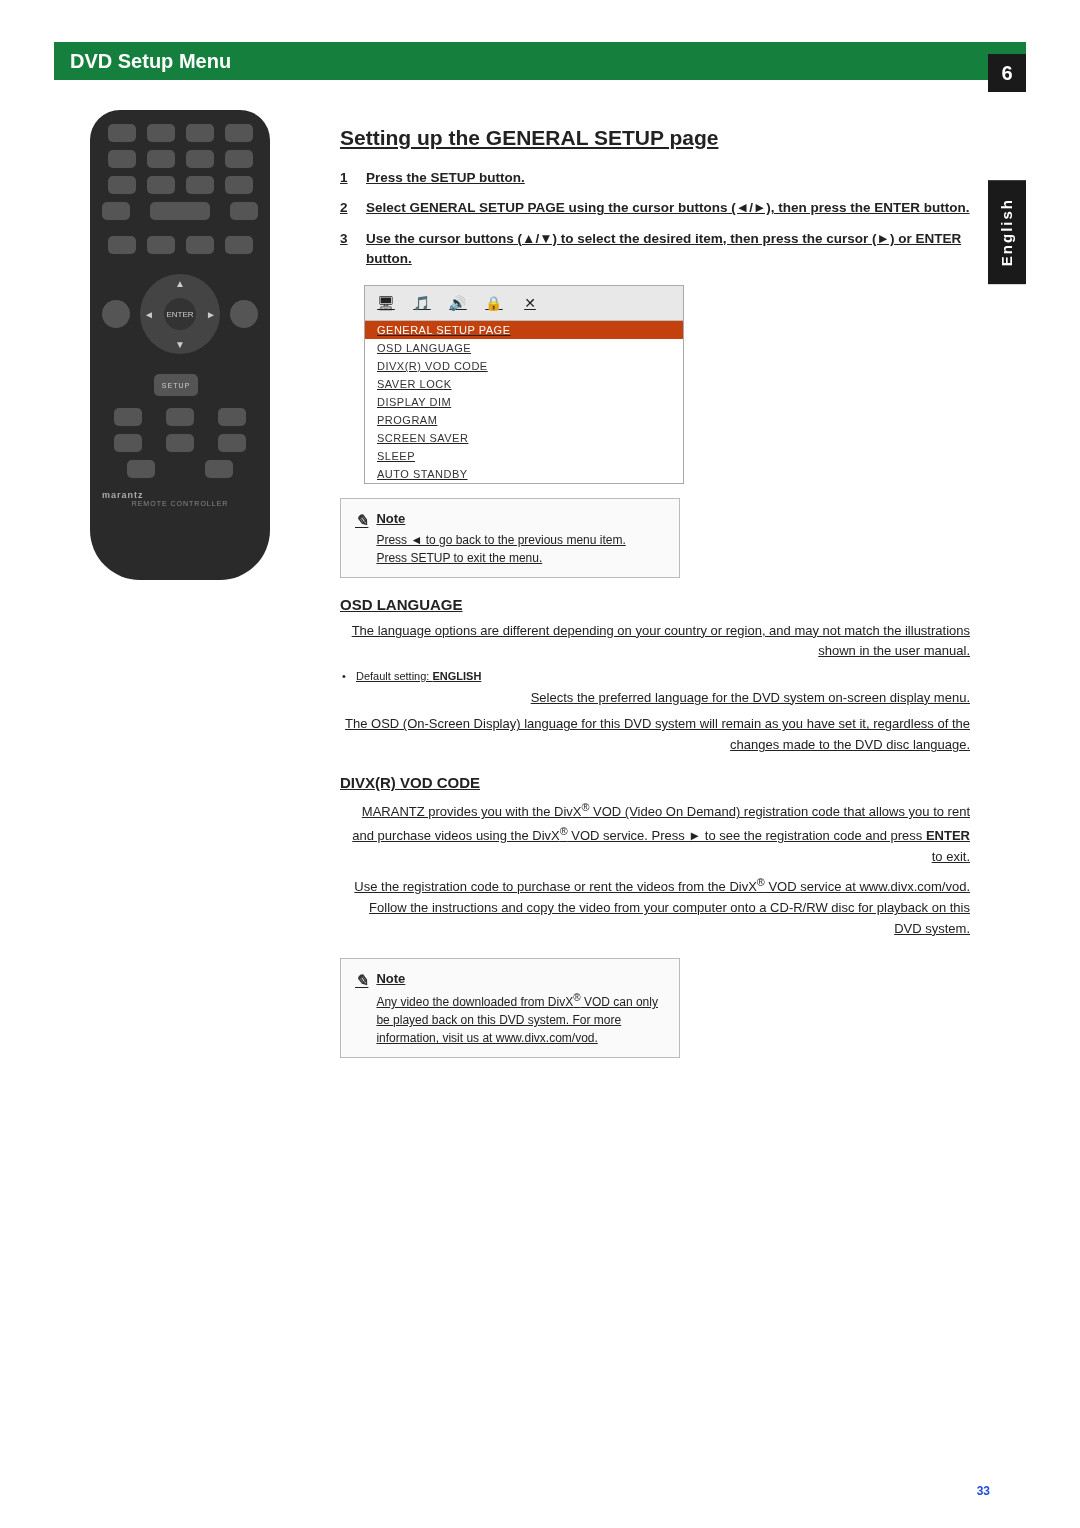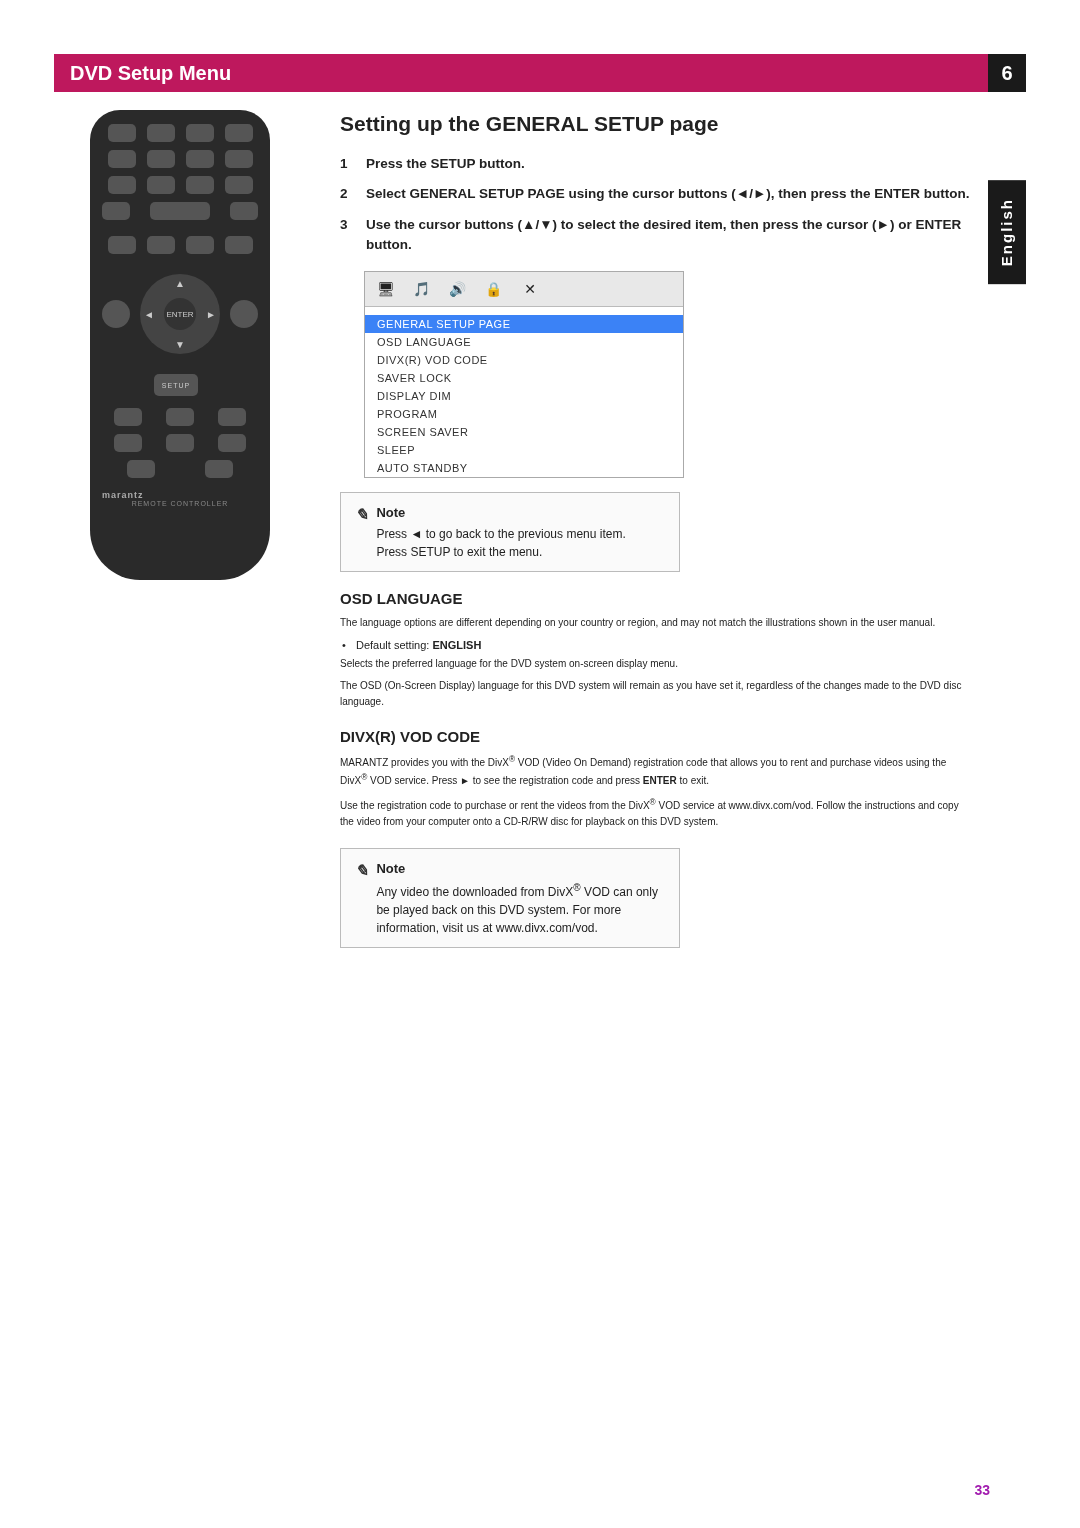--- a/index.html
+++ b/index.html
@@ -10,25 +10,25 @@
       font-family: Arial, Helvetica, sans-serif;
       font-size: 14px;
       color: #222;
       position: relative;
       overflow: hidden;
     }
 
     
     .header-bar {
       position: absolute;
-      top: 54px;
+      top: 42px;
       left: 54px;
       right: 54px;
       height: 38px;
-      background: #be185d;
+      background: #15803d;
       display: flex;
       align-items: center;
       padding: 0 16px;
     }
     .header-title {
       color: #fff;
       font-size: 20px;
       font-weight: bold;
     }
     .page-number {
@@ -155,23 +155,24 @@
     .remote-brand-sub {
       text-align: center;
       color: #888;
       font-size: 7px;
       letter-spacing: 1px;
     }
 
     
     .content-area {
       position: absolute;
-      top: 112px;
+      top: 126px;
       left: 340px;
       right: 110px;
+      text-decoration: underline;
     }
 
     .section-title {
       font-size: 21px;
       font-weight: bold;
       margin-bottom: 18px;
     }
 
     .step-list {
       list-style: none;
@@ -219,23 +220,22 @@
     .setup-menu-items {
       list-style: none;
     }
     .setup-menu-item {
       padding: 3px 12px;
       font-size: 11px;
       color: #333;
       letter-spacing: 0.5px;
     }
     .setup-menu-item.active {
-      background: #3b82f6;
+      background: #c2410c;
       color: #fff;
-      margin-top: 8px;
     }
 
     
     .note-box {
       display: flex;
       align-items: flex-start;
       border: 1px solid #bbb;
       padding: 10px 14px;
       margin: 10px 0 18px 0;
       background: #fafafa;
@@ -261,45 +261,46 @@
     .sub-section {
       margin-bottom: 18px;
     }
     .sub-section-title {
       font-size: 15px;
       font-weight: bold;
       text-transform: uppercase;
       margin-bottom: 8px;
     }
     .sub-section p {
-      font-size: 10px;
+      font-size: 13px;
       line-height: 1.6;
       margin-bottom: 6px;
+      text-align: right;
     }
     .bullet-item {
       font-size: 11px;
       line-height: 1.5;
       margin-bottom: 3px;
       padding-left: 16px;
       position: relative;
     }
     .bullet-item::before {
       content: '•';
       position: absolute;
       left: 2px;
     }
 
     
     .bottom-page {
       position: absolute;
       bottom: 30px;
       right: 90px;
-      font-size: 14px;
-      font-weight: bold;
-      color: #a21caf;
+      font-size: 12px;
+      font-weight: bold;
+      color: #1d4ed8;
     }
   </style>
 </head>
 <body>
 
 <div class="header-bar">
   <span class="header-title">DVD Setup Menu</span>
 </div>
 <div class="page-number">6</div>
 

